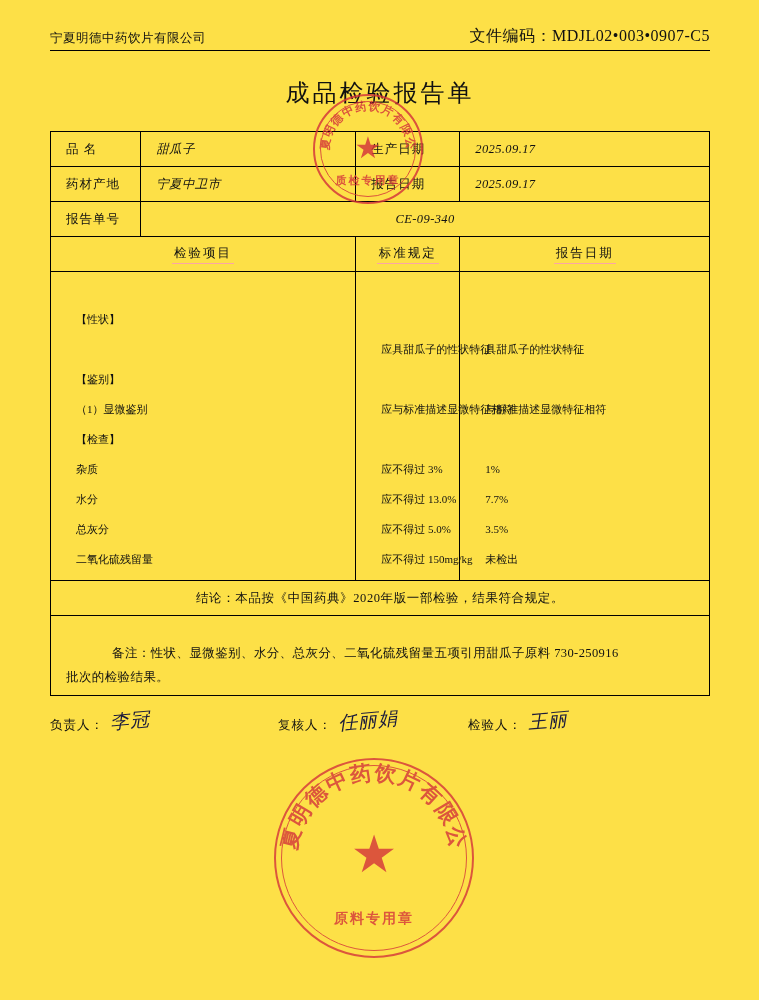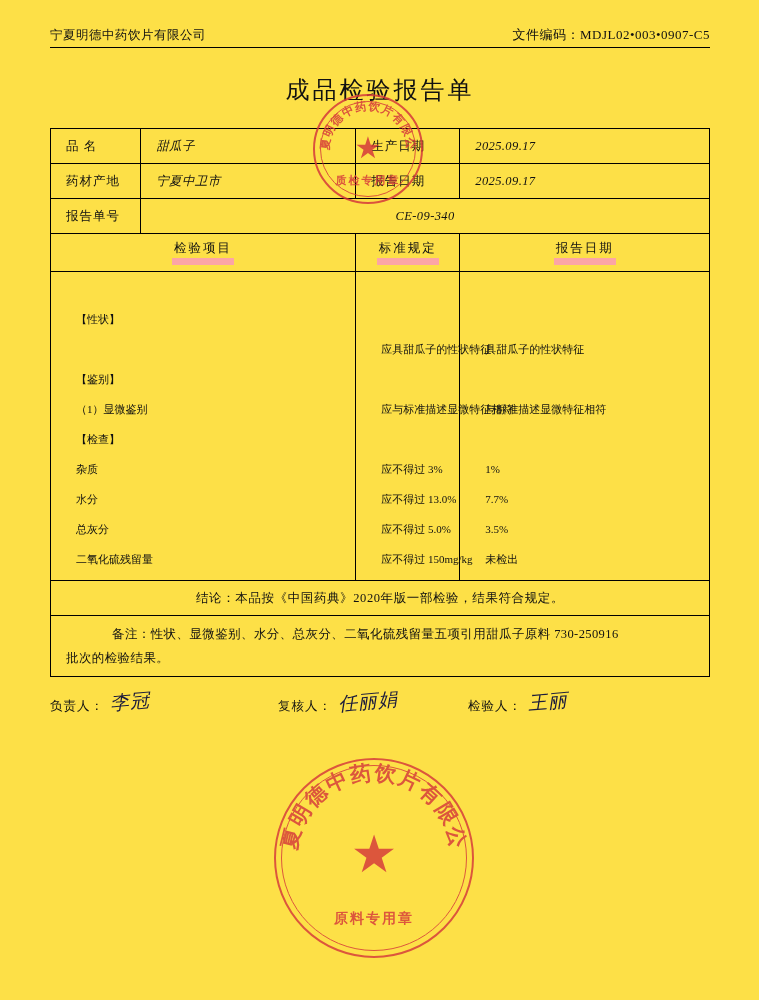--- a/index.html
+++ b/index.html
@@ -28,21 +28,21 @@
   .hdr {
     display: flex;
     justify-content: space-between;
     align-items: flex-end;
     font-size: 12.5px;
     letter-spacing: 0.5px;
     padding-bottom: 3px;
     border-bottom: 1px solid #000;
   }
   .hdr-left { white-space: nowrap; }
-  .hdr-right { white-space: nowrap; font-size: 13px; margin-left: 36px; }
+  .hdr-right { white-space: nowrap; font-size: 16px; margin-left: 36px; }
 
   .title {
     text-align: center;
     font-size: 24px;
     font-weight: normal;
     letter-spacing: 3px;
     margin: 26px 0 22px 0;
   }
 
   table.main {
@@ -66,21 +66,21 @@
   .center { text-align: center; }
 
   
   .colhdr td {
     height: 44px;
     vertical-align: bottom;
     padding-bottom: 5px;
   }
   .colhdr .u {
     display: inline-block;
-    border-bottom: 7px solid #fca5a5;
+    border-bottom: 1px solid #fca5a5;
     padding: 0 2px 1px 2px;
     letter-spacing: 2px;
   }
 
   
   .body-area td {
     vertical-align: top;
     height: 600px;
     padding: 0;
     position: relative;
@@ -99,21 +99,21 @@
     letter-spacing: 0.6px;
   }
   .remark td {
     height: 54px;
     font-size: 12.5px;
     line-height: 24px;
     padding: 5px 12px 6px 12px;
     letter-spacing: 0.4px;
     vertical-align: top;
   }
-  .remark .r1 { text-indent: 46px; }
+  .remark .r1 { text-indent: 46px; margin-top: 19px; }
 
   
   .signs {
     display: flex;
     margin-top: 12px;
     font-size: 12.5px;
     letter-spacing: 1px;
   }
   .sign {
     display: flex;

